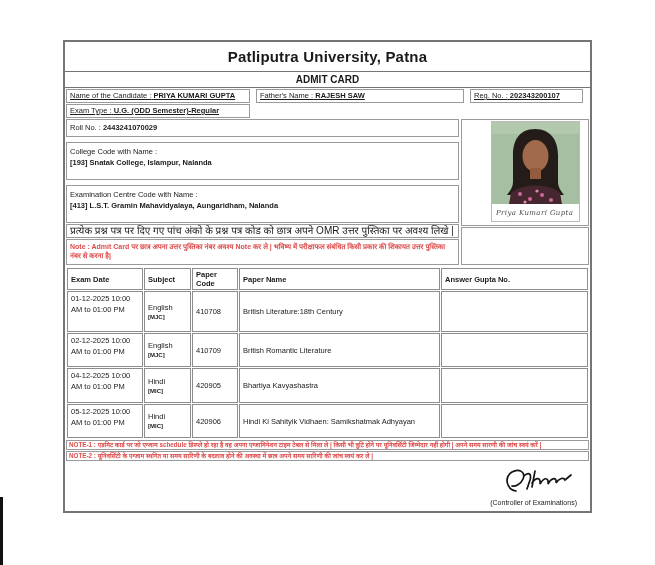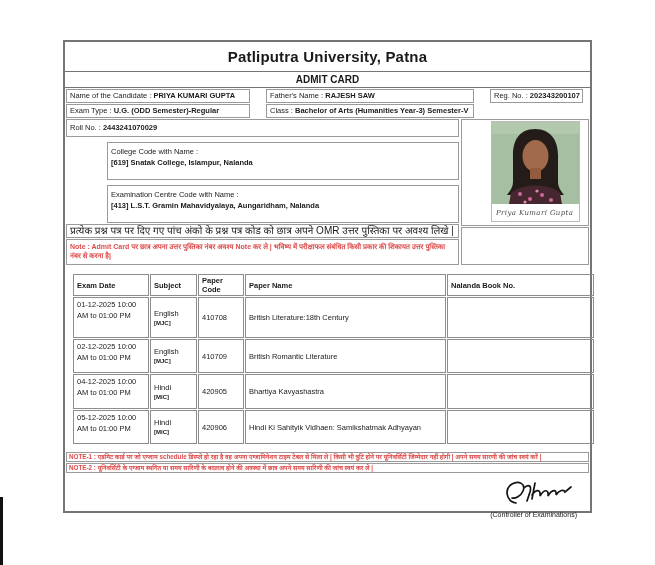--- a/index.html
+++ b/index.html
@@ -11,39 +11,39 @@
   .edge-strip{position:absolute;left:0;top:497px;width:3px;height:68px;background:#111;}
   .card{
     position:absolute;left:63px;top:40px;width:529px;height:473px;
     border:2px solid #757575;box-sizing:border-box;background:#fff;
     display:flex;flex-direction:column;
   }
   .title-row{height:29px;border-bottom:1px solid #757575;display:flex;align-items:center;justify-content:center;}
   .title-row .t{font-weight:bold;font-size:15px;letter-spacing:.2px;}
   .admit-row{height:15px;border-bottom:1px solid #757575;display:flex;align-items:center;justify-content:center;}
   .admit-row .t{font-weight:bold;font-size:10px;}
-  .info-grid{display:grid;grid-template-columns:184px 208px 1fr;gap:16px;padding:1px 7px 0 1px;}
+  .info-grid{display:grid;grid-template-columns:184px 208px 1fr;gap:6px;padding:1px 7px 0 1px;text-decoration:underline;}
   .cell{border:1px solid #9a9a9a;font-size:7.5px;line-height:12px;height:12px;padding:0 0 0 3px;
         white-space:nowrap;overflow:hidden;box-sizing:content-box;}
   .cell b{font-weight:bold;}
   .mid{display:flex;height:148px;}
   .mid-left{width:395px;box-sizing:border-box;display:flex;flex-direction:column;padding:1px;}
   .box{border:1px solid #9a9a9a;font-size:7.5px;padding-left:3px;box-sizing:border-box;}
   .roll-box{height:18px;line-height:16px;margin-bottom:5px;}
-  .two-line-box{height:38px;margin-bottom:5px;padding-top:3px;line-height:11px;margin-left:41px;}
+  .two-line-box{height:38px;margin-bottom:5px;padding-top:3px;line-height:11px;}
   .two-line-box .lbl{display:block;}
   .two-line-box b{display:block;font-weight:bold;}
   .centre-box{margin-bottom:1px;}
   .omr-box{height:14px;line-height:12px;font-size:10px;white-space:nowrap;overflow:hidden;}
   .rednote-box{flex:1;margin-top:1px;color:#dd4b4b;font-weight:bold;font-size:7px;line-height:9px;padding:2px 3px 0 3px;}
   .mid-right{flex:1;display:flex;flex-direction:column;padding:1px;}
   .photo-cell{height:105px;border:1px solid #9a9a9a;position:relative;margin-bottom:1px;}
   .photo-frame{position:absolute;left:29px;top:1px;width:89px;height:101px;border:1px solid #bbb;box-sizing:border-box;}
   .empty-cell{flex:1;border:1px solid #9a9a9a;}
-  .sched{margin:7px;border-collapse:separate;border-spacing:1px;width:calc(100% - 2px);table-layout:fixed;}
+  .sched{margin:1px;border-collapse:separate;border-spacing:1px;width:calc(100% - 2px);table-layout:fixed;}
   .sched th,.sched td{border:1px solid #8d8d8d;font-size:7.5px;padding:1px 3px;vertical-align:middle;text-align:left;overflow:hidden;}
   .sched th{font-weight:bold;height:10px;}
   .sched .c-date{width:76px;}
   .sched .c-subj{width:47px;}
   .sched .c-code{width:46px;}
   .sched .c-name{width:201px;}
   .sched td.date-cell{vertical-align:top;line-height:11px;}
   .sched td .tag{font-weight:bold;font-size:6px;}
   .r1{height:41px;} .r2{height:34px;} .r3{height:35px;padding-left:37px;} .r4{height:34px;}
   .note-line{margin:0 1px 1px 1px;border:1px solid #9a9a9a;color:#dd4b4b;font-weight:bold;
@@ -68,31 +68,30 @@
   </div>
 
   <div class="info-grid">
     <div class="cell"><span>Name of the Candidate :</span> <b>PRIYA KUMARI GUPTA</b></div>
     <div class="cell"><span>Father's Name :</span> <b>RAJESH SAW</b></div>
     <div class="cell"><span>Reg. No. :</span> <b>202343200107</b></div>
   </div>
 
   <div class="info-grid">
     <div class="cell"><span>Exam Type :</span> <b>U.G. (ODD Semester)-Regular</b></div>
-    <div class="cell"><span>Class :</span> <b>Bachelor of Arts (Humanities Year-3) Semester-V</b></div>
   </div>
 
   <div class="mid">
     <div class="mid-left">
       <div class="box roll-box">
         <span>Roll No. :</span> <b>2443241070029</b>
       </div>
       <div class="box two-line-box">
         <span class="lbl">College Code with Name :</span>
-        <b>[619] Snatak College, Islampur, Nalanda</b>
+        <b>[193] Snatak College, Islampur, Nalanda</b>
       </div>
       <div class="box two-line-box centre-box">
         <span class="lbl">Examination Centre Code with Name :</span>
         <b>[413] L.S.T. Gramin Mahavidyalaya, Aungaridham, Nalanda</b>
       </div>
       <div class="box omr-box">प्रत्येक प्रश्न पत्र पर दिए गए पांच अंको के प्रश्न पत्र कोड को छात्र अपने OMR उत्तर पुस्तिका पर अवश्य लिखे |</div>
       <div class="box rednote-box">Note : Admit Card पर छात्र अपना उत्तर पुस्तिका नंबर अवश्य Note कर ले | भविष्य में परीक्षाफल संबंधित किसी प्रकार की शिकायत उत्तर पुस्तिका नंबर से करना है|</div>
     </div>
     <div class="mid-right">
       <div class="photo-cell">
@@ -126,21 +125,21 @@
         <col class="c-code">
         <col class="c-name">
         <col>
       </colgroup>
     <thead>
       <tr>
         <th>Exam Date</th>
         <th>Subject</th>
         <th>Paper Code</th>
         <th>Paper Name</th>
-        <th>Nalanda Book No.</th>
+        <th>Answer Gupta No.</th>
       </tr>
     </thead>
     <tbody>
       <tr class="r1">
         <td class="date-cell"><span>01-12-2025</span> <span>10:00 AM to 01:00 PM</span></td>
         <td><span>English</span><br><span class="tag">[MJC]</span></td>
         <td>410708</td>
         <td>British Literature:18th Century</td>
         <td></td>
       </tr>

